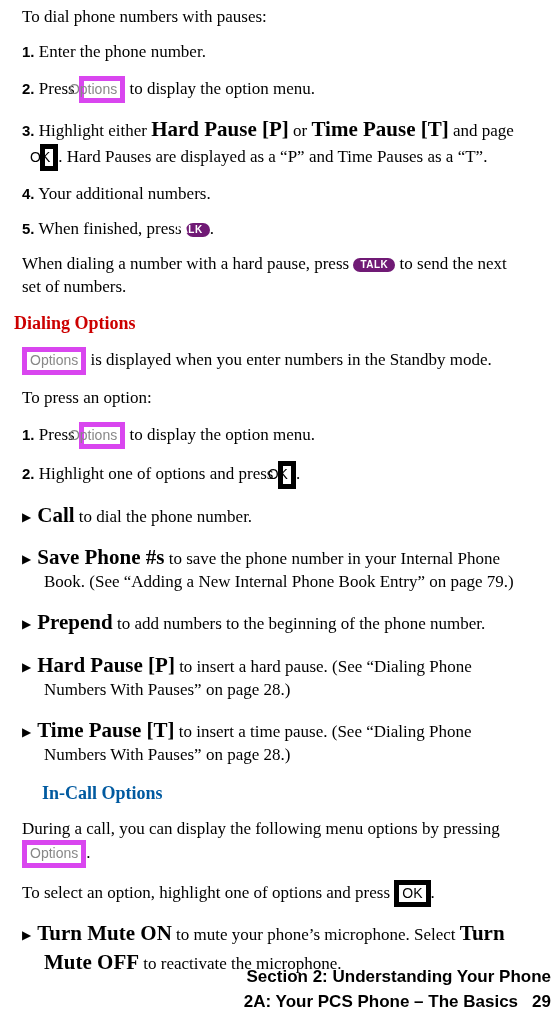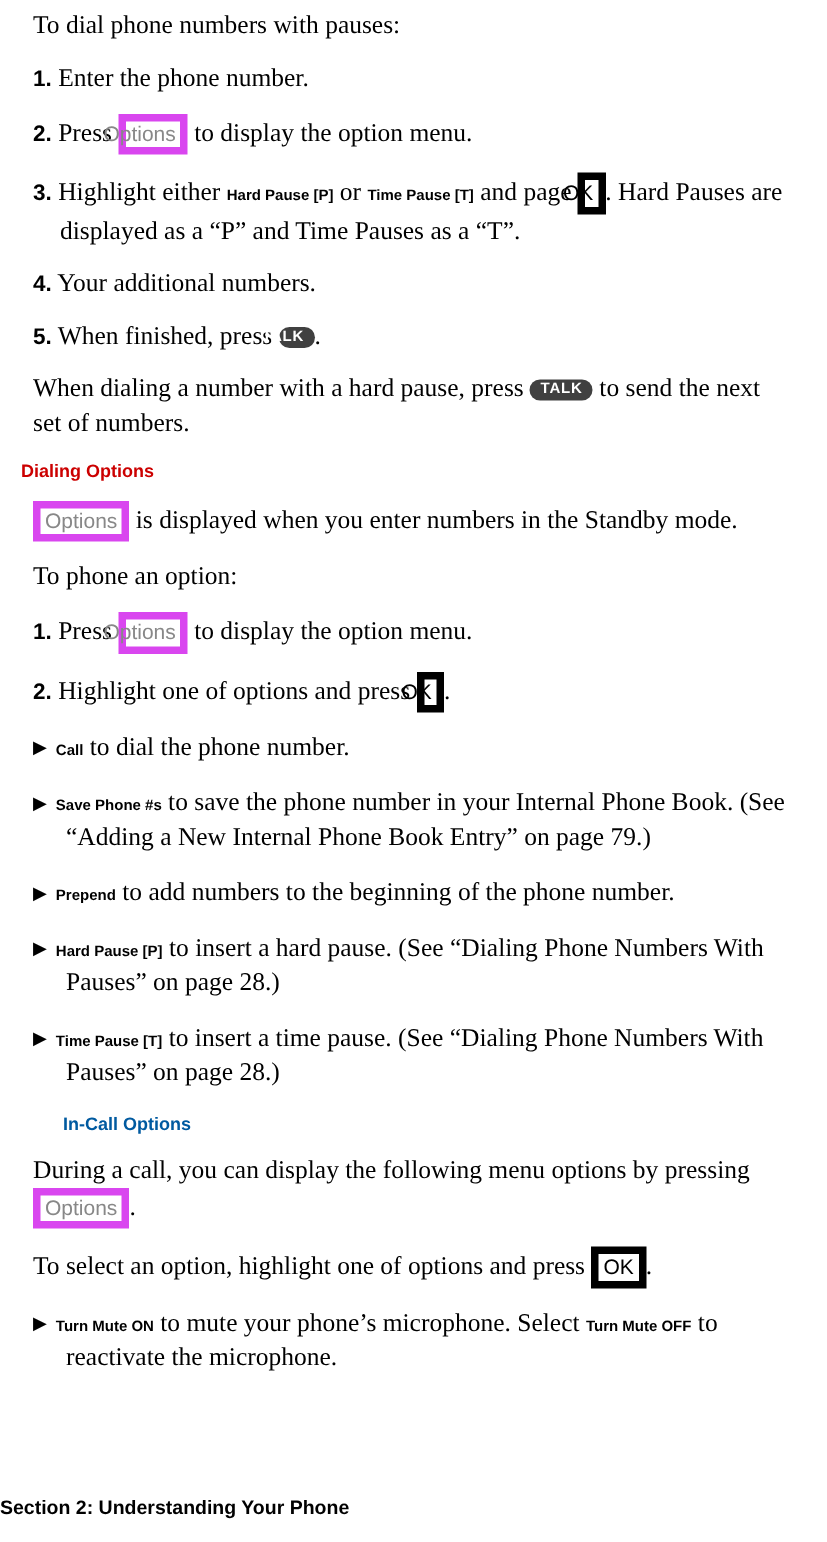--- a/index.html
+++ b/index.html
@@ -24,49 +24,49 @@
     color: #888;
     font-family: Arial, Helvetica, sans-serif;
     font-size: 14px;
     padding: 0 3px;
     line-height: 1.25;
     vertical-align: baseline;
   }
   .softkey.dark { color: #000; border-color: #000; }
   .talk {
     display: inline-block;
-    background: #404040;
+    background: #701a75;
     color: #fff;
     font-family: Arial, Helvetica, sans-serif;
     font-size: 10px;
     font-weight: bold;
     border-radius: 9px;
     padding: 2px 7px;
     vertical-align: middle;
     line-height: 1;
     letter-spacing: 0.5px;
   }
-  .bold { font-family: Liberation Sans, sans-serif; font-weight: bold; font-size: 10px; }
+  .bold { font-family: Liberation Serif, serif; font-weight: bold; font-size: 21px; }
   .h2 {
-    font-family: Liberation Sans, sans-serif;
+    font-family: Liberation Serif, serif;
     font-weight: bold;
-    font-size: 12px;
+    font-size: 18px;
     margin: 8px 0 12px -8px;
   }
   .red { color: #c00; }
   .blue { color: #005aa0; margin-left: 20px; }
   .bullet { margin: 12px 0 14px 0; padding-left: 22px; text-indent: -22px; }
   .tri { font-size: 12px; vertical-align: 1px; margin-right: 6px; }
   .footer {
     position: absolute;
     bottom: 14px;
     left: 0; right: 0;
-    text-align: left;
+    text-align: right;
     font-family: Arial, Helvetica, sans-serif;
-    font-size: 13px;
+    font-size: 17px;
     font-weight: bold;
   }
   .footer .line2 { margin-top: 2px; }
   .pagenum { margin-left: 14px; }
 </style>
 </head>
 <body>
 
 <p class="intro">To dial phone numbers with pauses:</p>
 
@@ -98,21 +98,21 @@
 <p class="step-main">
   <span>When dialing a number with a hard pause, press </span><span class="talk">TALK</span><span> to send the next set of numbers.</span>
 </p>
 
 <h2 class="h2 red">Dialing Options</h2>
 
 <p class="step-main">
   <span class="softkey">Options</span><span> is displayed when you enter numbers in the Standby mode.</span>
 </p>
 
-<p class="intro">To phone an option:</p>
+<p class="intro">To press an option:</p>
 
 <div class="step">
   <span class="num">1.</span>
   <span>Press </span><span class="softkey">Options</span><span> to display the option menu.</span>
 </div>
 
 <div class="step">
   <span class="num">2.</span>
   <span>Highlight one of options and press </span><span class="softkey dark">OK</span><span>.</span>
 </div>
@@ -142,13 +142,16 @@
 <p class="step-main">
   <span>To select an option, highlight one of options and press </span><span class="softkey dark">OK</span><span>.</span>
 </p>
 
 <div class="bullet">
   <span class="tri">▶</span><span class="bold">Turn Mute ON</span><span> to mute your phone’s microphone. Select </span><span class="bold">Turn Mute OFF</span><span> to reactivate the microphone.</span>
 </div>
 
 <div class="footer">
   <div>Section 2: Understanding Your Phone</div>
+  <div class="line2">
+    <span>2A: Your PCS Phone – The Basics</span><span class="pagenum">29</span>
+  </div>
 </div>
 
 </body></html>

